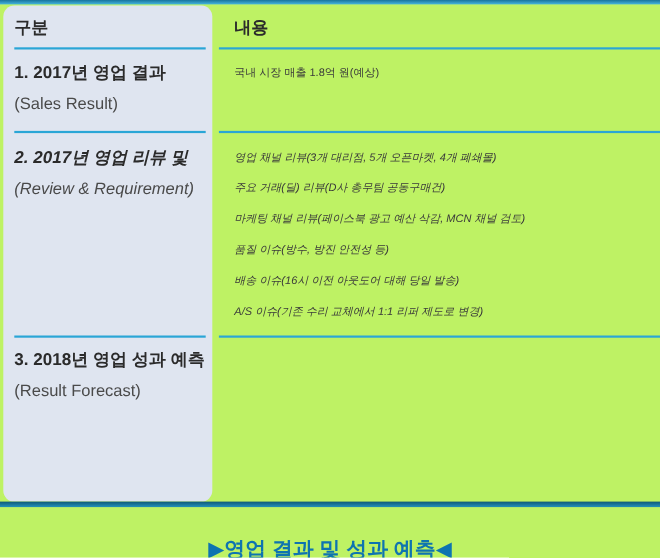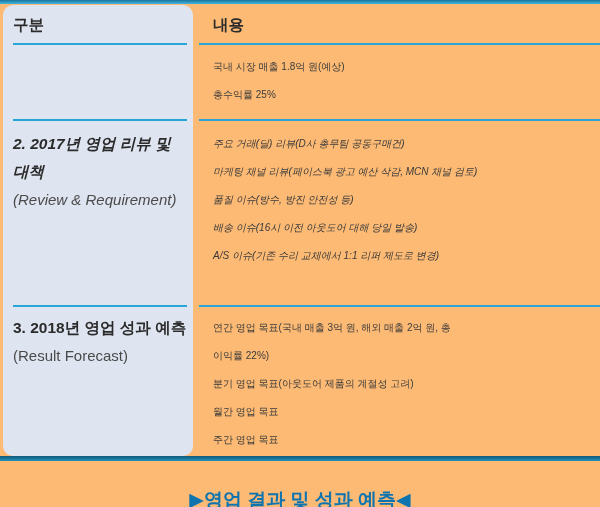--- a/index.html
+++ b/index.html
@@ -1,19 +1,19 @@
 <!DOCTYPE html>
 <html><head>
 <meta charset="utf-8">
 <style>
   html,body{margin:0;padding:0;background:#ffffff;}
   .page{
     position:relative;
     width:600px;height:507px;
-    background:#fdba74;
+    background:#bef264;
     overflow:hidden;
     font-family:"Liberation Sans","DejaVu Sans",sans-serif;
     color:#3a3a3a;
   }
   
   .top-rule{
     position:absolute;left:0;top:0;width:600px;height:4px;
     background:linear-gradient(#17749c,#45b6de);
   }
   .bottom-rule{
@@ -61,47 +61,43 @@
   <div class="cell col-left head">구분</div>
   <div class="cell col-right head">내용</div>
 
   <div class="rule seg-left y-head"></div>
   <div class="rule seg-right y-head"></div>
   <div class="rule seg-left y-r1"></div>
   <div class="rule seg-right y-r1"></div>
   <div class="rule seg-left y-r2"></div>
   <div class="rule seg-right y-r2"></div>
 
+  <div class="cell col-left row1">
+    <div class="title-line">1. 2017년 영업 결과</div>
+    <div class="subtitle-line">(Sales Result)</div>
+  </div>
   <div class="cell col-right row1">
     <div class="line">국내 시장 매출 1.8억 원(예상)</div>
-    <div class="line">총수익률 25%</div>
   </div>
 
   <div class="cell col-left row2">
     <div class="title-line">2. 2017년 영업 리뷰 및</div>
-    <div class="title-line">대책</div>
     <div class="subtitle-line">(Review &amp; Requirement)</div>
   </div>
   <div class="cell col-right row2">
+    <div class="line">영업 채널 리뷰(3개 대리점, 5개 오픈마켓, 4개 폐쇄몰)</div>
     <div class="line">주요 거래(딜) 리뷰(D사 총무팀 공동구매건)</div>
     <div class="line">마케팅 채널 리뷰(페이스북 광고 예산 삭감, MCN 채널 검토)</div>
     <div class="line">품질 이슈(방수, 방진 안전성 등)</div>
     <div class="line">배송 이슈(16시 이전 아웃도어 대해 당일 발송)</div>
     <div class="line">A/S 이슈(기존 수리 교체에서 1:1 리퍼 제도로 변경)</div>
   </div>
 
   <div class="cell col-left row3">
     <div class="title-line">3. 2018년 영업 성과 예측</div>
     <div class="subtitle-line">(Result Forecast)</div>
   </div>
-  <div class="cell col-right row3">
-    <div class="line">연간 영업 목표(국내 매출 3억 원, 해외 매출 2억 원, 총</div>
-    <div class="line">이익률 22%)</div>
-    <div class="line">분기 영업 목표(아웃도어 제품의 계절성 고려)</div>
-    <div class="line">월간 영업 목표</div>
-    <div class="line">주간 영업 목표</div>
-  </div>
 
   <div class="bottom-rule"></div>
 
   <div class="caption">▶영업 결과 및 성과 예측◀</div>
 
 </div>
 
 </body></html>

